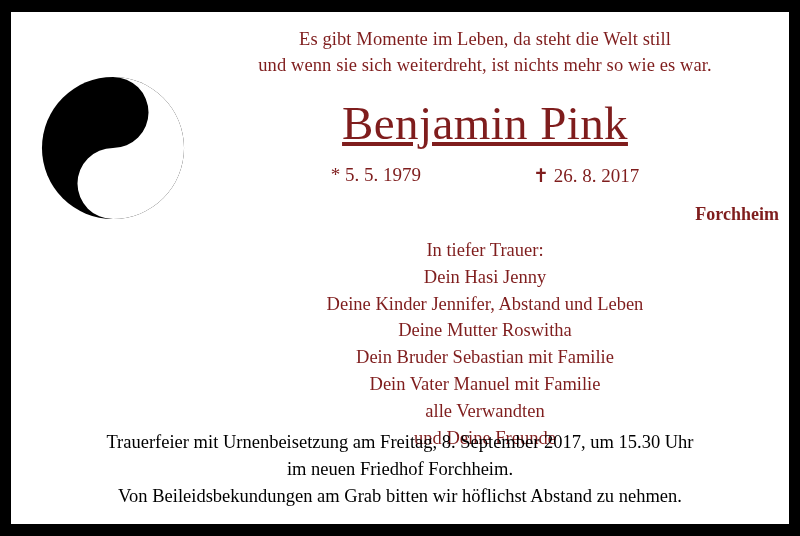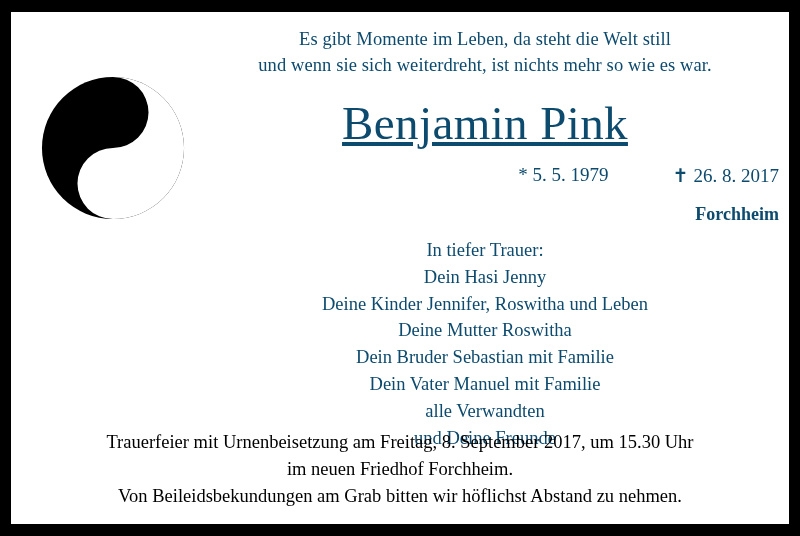--- a/index.html
+++ b/index.html
@@ -35,42 +35,42 @@
     top: 62px;
     width: 148px;
     height: 148px;
   }
   .content {
     position: absolute;
     left: 180px;
     right: 10px;
     top: 14px;
     text-align: center;
-    color: #0c4a6e;
+    color: #7f1d1d;
   }
   .epitaph {
     font-size: 18.5px;
     line-height: 1.42;
     letter-spacing: 0.1px;
   }
   .epitaph div { white-space: nowrap; }
   .name {
     margin-top: 20px;
     font-size: 47px;
     line-height: 1.05;
     letter-spacing: 0.4px;
     font-weight: normal;
     text-decoration: underline;
   }
   .dates {
     margin-top: 16px;
     font-size: 19px;
     display: flex;
-    justify-content: flex-end;
-    gap: 64px;
+    justify-content: center;
+    gap: 112px;
   }
   .dates .dagger { margin-right: 5px; }
   .place {
     margin-top: 17px;
     font-size: 18px;
     font-weight: bold;
     text-align: right;
   }
   .mourners {
     margin-top: 12px;
@@ -118,21 +118,21 @@
       <div class="dates">
         <span>* 5. 5. 1979</span>
         <span><span class="dagger">✝</span><span>26. 8. 2017</span></span>
       </div>
 
       <div class="place">Forchheim</div>
 
       <div class="mourners">
         <div>In tiefer Trauer:</div>
         <div><span>Dein Hasi </span><b>Jenny</b><span></span></div>
-        <div><span>Deine Kinder </span><b>Jennifer, Roswitha</b><span> und </span><b>Leben</b></div>
+        <div><span>Deine Kinder </span><b>Jennifer, Abstand</b><span> und </span><b>Leben</b></div>
         <div><span>Deine Mutter </span><b>Roswitha</b><span></span></div>
         <div><span>Dein Bruder </span><b>Sebastian</b><span> mit Familie</span></div>
         <div><span>Dein Vater </span><b>Manuel</b><span> mit Familie</span></div>
         <div><span>alle Verwandten</span></div>
         <div><span>und Deine Freunde</span></div>
       </div>
 
     </div>
 
     <div class="footer">

